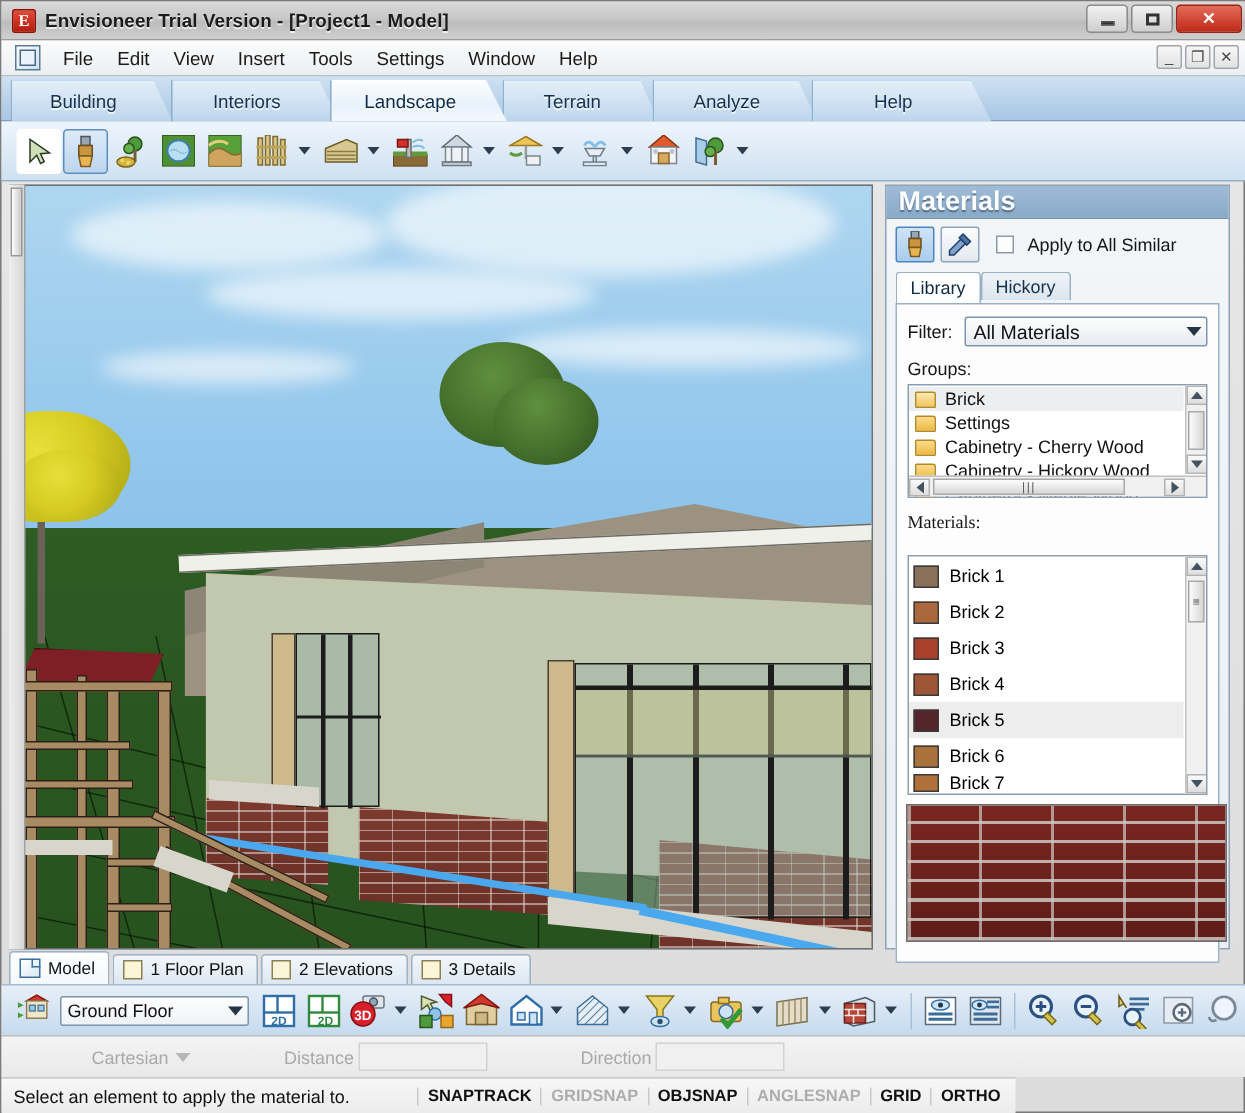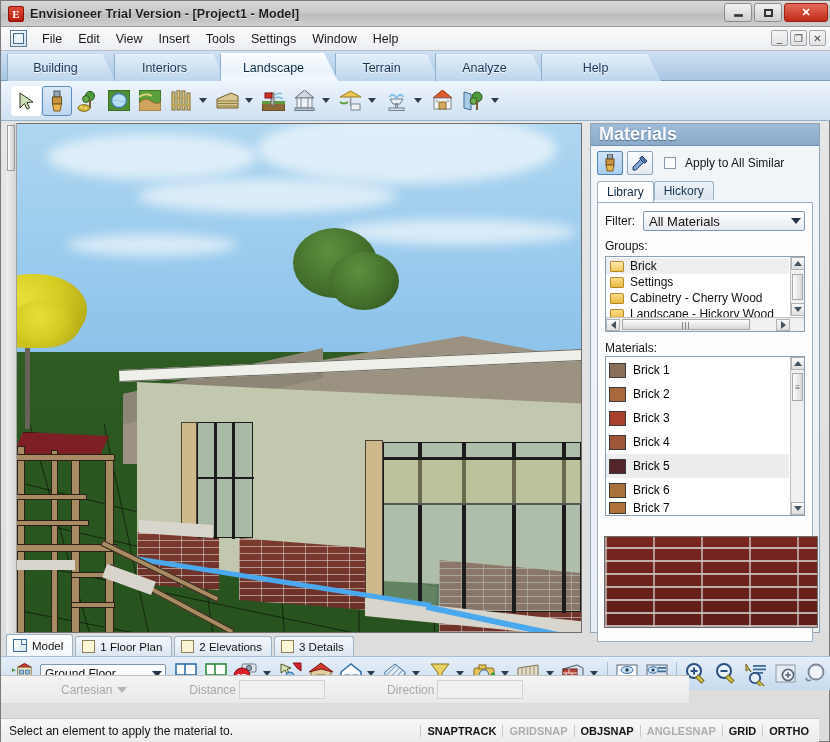--- a/index.html
+++ b/index.html
@@ -241,33 +241,33 @@
     font-size: 12px; color: #111; position: relative;
   }
   .combo-arrow {
     position: absolute; right: 3px; top: 50%; transform: translateY(-50%);
     width: 0; height: 0; border-left: 5px solid transparent;
     border-right: 5px solid transparent; border-top: 6px solid #243447;
   }
 
   
   .inputbar {
-    position: absolute; left: 0; top: 674px; width: 688px; height: 28px;
+    position: absolute; left: 0; top: 689px; width: 830px; height: 28px;
     background: linear-gradient(180deg,#f4f4f4,#e9e9e9);
     border-top: 1px solid #c2c2c2;
     display: flex; align-items: center;
   }
   .ib-lab { font-size: 12px; color: #a9a9a9; }
   .ib-field {
     height: 19px; background: #f0f0f0; border: 1px solid #d2d2d2;
   }
 
   
   .statusbar {
-    position: absolute; left: 0; top: 717px; width: 818px; height: 24px;
+    position: absolute; left: 0; top: 717px; width: 676px; height: 24px;
     background: linear-gradient(180deg,#f7f7f7,#ececec);
     border-top: 1px solid #c9c9c9;
     display: flex; align-items: center;
   }
   .status-msg { font-size: 12px; color: #111; margin-left: 8px; }
   .status-flags { position: absolute; right: 4px; display: flex; }
   .sflag {
     font-size: 11px; padding: 0 6px; font-weight: bold;
     border-left: 1px solid #c9c9c9; color: #111;
   }
@@ -962,21 +962,21 @@
           <div class="lrow">
             <span class="folder"></span>
             <span>Settings</span>
           </div>
           <div class="lrow">
             <span class="folder"></span>
             <span>Cabinetry - Cherry Wood</span>
           </div>
           <div class="lrow">
             <span class="folder"></span>
-            <span>Landscape - Hickory Wood</span>
+            <span>Cabinetry - Hickory Wood</span>
           </div>
           <div class="lrow">
             <span class="folder"></span>
             <span>Cabinetry - Maple Wood</span>
           </div>
         </div>
         <div class="sb-v" style="bottom:15px;">
           <div class="sb-arrow">
             <div style="width:0;height:0;border-left:4px solid transparent;border-right:4px solid transparent;border-bottom:5px solid #43535f;"></div>
           </div>
@@ -989,21 +989,21 @@
           <div class="sb-arrow" style="height:12px;">
             <div style="width:0;height:0;border-top:4px solid transparent;border-bottom:4px solid transparent;border-right:5px solid #43535f;"></div>
           </div>
           <div class="sb-thumb-h" style="width:128px;margin-left:2px;">|||</div>
           <div class="sb-arrow" style="height:12px;margin-left:auto;margin-right:14px;">
             <div style="width:0;height:0;border-top:4px solid transparent;border-bottom:4px solid transparent;border-left:5px solid #43535f;"></div>
           </div>
         </div>
       </div>
 
-      <div class="lbl" style="margin-top:9px;margin-bottom:1px;">Materials:</div>
+      <div class="lbl" style="margin-top:9px;margin-bottom:14px;font-family:Liberation Serif, serif;">Materials:</div>
       <div class="listbox" style="height:160px;">
         <div style="position:absolute;left:0;top:0;right:15px;bottom:0;padding-top:1px;">
           <div class="mrow">
             <span class="swatch" style="background:#8a7059;"></span>
             <span>Brick 1</span>
           </div>
           <div class="mrow">
             <span class="swatch" style="background:#a9693c;"></span>
             <span>Brick 2</span>
           </div>

